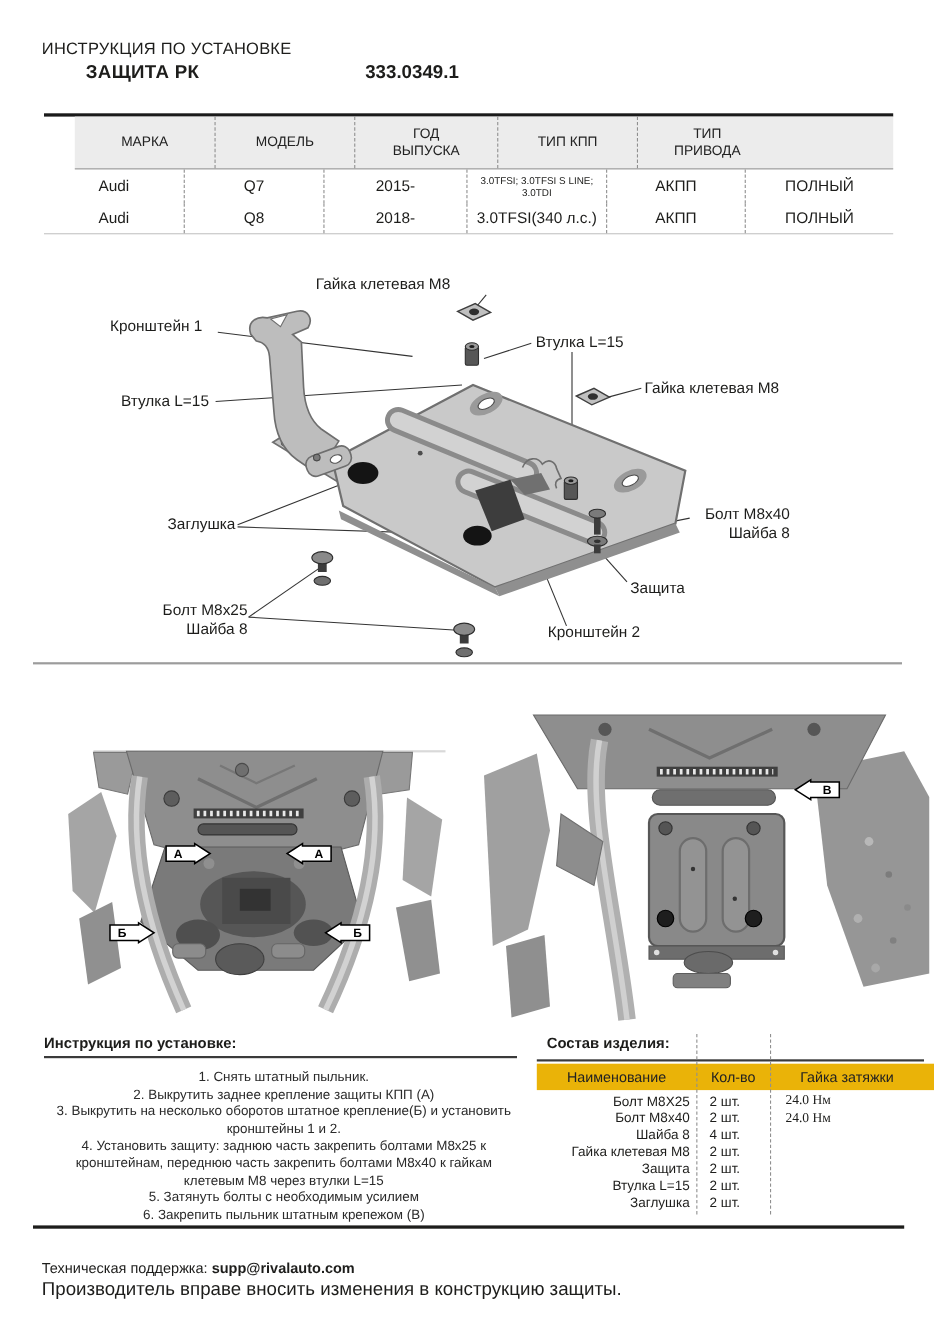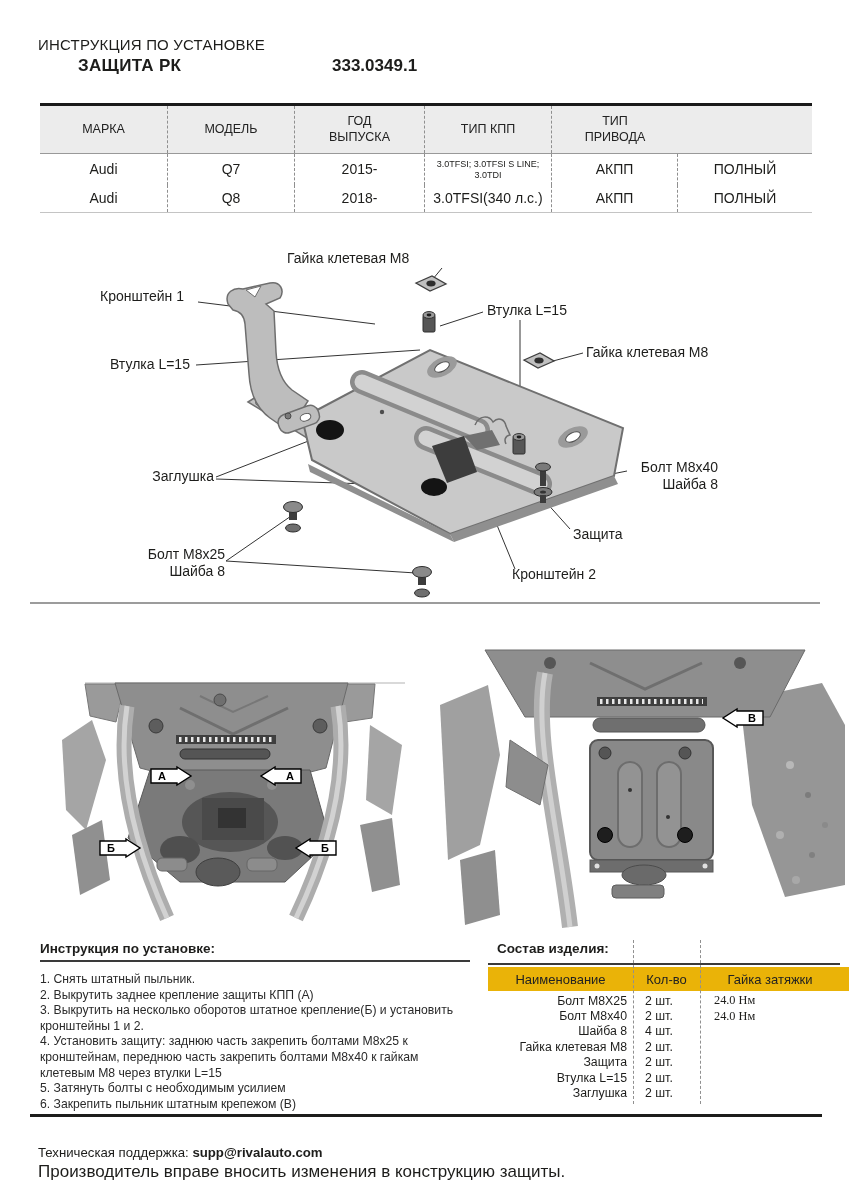--- a/index.html
+++ b/index.html
@@ -16,42 +16,42 @@
   .hdr-part{left:332px;top:56px;font-size:17px;font-weight:bold;}
 
   
   .fit{left:40px;top:103px;width:772px;border-top:3px solid #1a1a1a;border-bottom:1px solid #c4c4c4;}
   .fit-row{display:grid;grid-template-columns:128px 127px 130px 127px 126px 134px;}
   .fit-row > div{
     border-right:1px dashed #8f8f8f;display:flex;align-items:center;justify-content:center;
     text-align:center;white-space:pre-line;line-height:1.25;
   }
   .fit-row > div:last-child{border-right:none;}
-  .fit-head{background:#ececec;border-bottom:1px solid #999;}
+  .fit-head{background:#ececec;border-bottom:1px solid #999;margin-left:28px;}
   .fit-head > div{font-size:12.5px;min-height:47px;color:#222;}
   .fit-r1 > div{font-size:14px;min-height:31px;}
   .fit-r2 > div{font-size:14px;min-height:27px;}
   .fit-engine-small{font-size:9px !important;line-height:1.15 !important;}
 
   
   .diagram{left:30px;top:240px;width:790px;height:365px;}
   .diagram svg{position:absolute;left:0;top:0;}
   .dlabel{position:absolute;font-size:14px;white-space:pre;line-height:1.2;color:#1d1d1b;}
   .dlabel.r{text-align:right;}
 
   .divider-gray{left:30px;top:602px;width:790px;height:2px;background:#9c9c9c;}
 
   
   .photoL{left:30px;top:650px;width:400px;height:280px;}
   .photoR{left:440px;top:645px;width:405px;height:285px;}
 
   
   .inst-head{left:40px;top:941px;font-size:13.5px;font-weight:bold;}
   .inst-rule{left:40px;top:960px;width:430px;height:2px;background:#3a3a3a;}
-  .inst-steps{left:40px;top:972px;width:436px;font-size:12.2px;line-height:15.6px;color:#2a2a2a;}
+  .inst-steps{left:40px;top:972px;width:436px;font-size:12.2px;line-height:15.6px;color:#2a2a2a;text-align:center;}
 
   .parts-head{left:497px;top:941px;font-size:13.5px;font-weight:bold;}
   .parts-rule{left:488px;top:963px;width:352px;height:2px;background:#3a3a3a;}
   .parts-header-row{
     left:488px;top:967px;width:363px;height:24px;background:#eab308;
     display:grid;grid-template-columns:145px 67px 140px;align-items:center;
     font-size:13px;color:#222;
   }
   .parts-header-row > div{text-align:center;}
   .parts-rows{left:488px;top:993px;width:352px;font-size:12.3px;}
@@ -213,21 +213,21 @@
   <div class="dlabel" style="left:70px;top:48px">Кронштейн 1</div>
   <div class="dlabel" style="left:457px;top:62px">Втулка L=15</div>
   <div class="dlabel" style="left:556px;top:104px">Гайка клетевая М8</div>
   <div class="dlabel" style="left:80px;top:116px">Втулка L=15</div>
   <div class="dlabel r" style="left:102px;top:228px;width:82px">Заглушка</div>
   <div class="dlabel r" style="left:600px;top:219px;width:88px">Болт М8х40
 Шайба 8</div>
   <div class="dlabel" style="left:543px;top:286px">Защита</div>
   <div class="dlabel r" style="left:107px;top:306px;width:88px">Болт М8х25
 Шайба 8</div>
-  <div class="dlabel" style="left:482px;top:326px">Кронштейн 2</div>
+  <div class="dlabel" style="left:468px;top:326px">Кронштейн 2</div>
 </div>
 
 <div class="abs divider-gray"></div>
 
 <div class="abs photoL">
   <svg width="400" height="280" viewBox="0 0 400 280">
     <rect x="55" y="32" width="320" height="2" fill="#d9d9d9"></rect>
 
     <polygon points="55,34 95,34 86,72 60,66" fill="#9a9a9a" stroke="#777"></polygon>
     <polygon points="305,34 345,34 342,68 315,72" fill="#9a9a9a" stroke="#777"></polygon>

